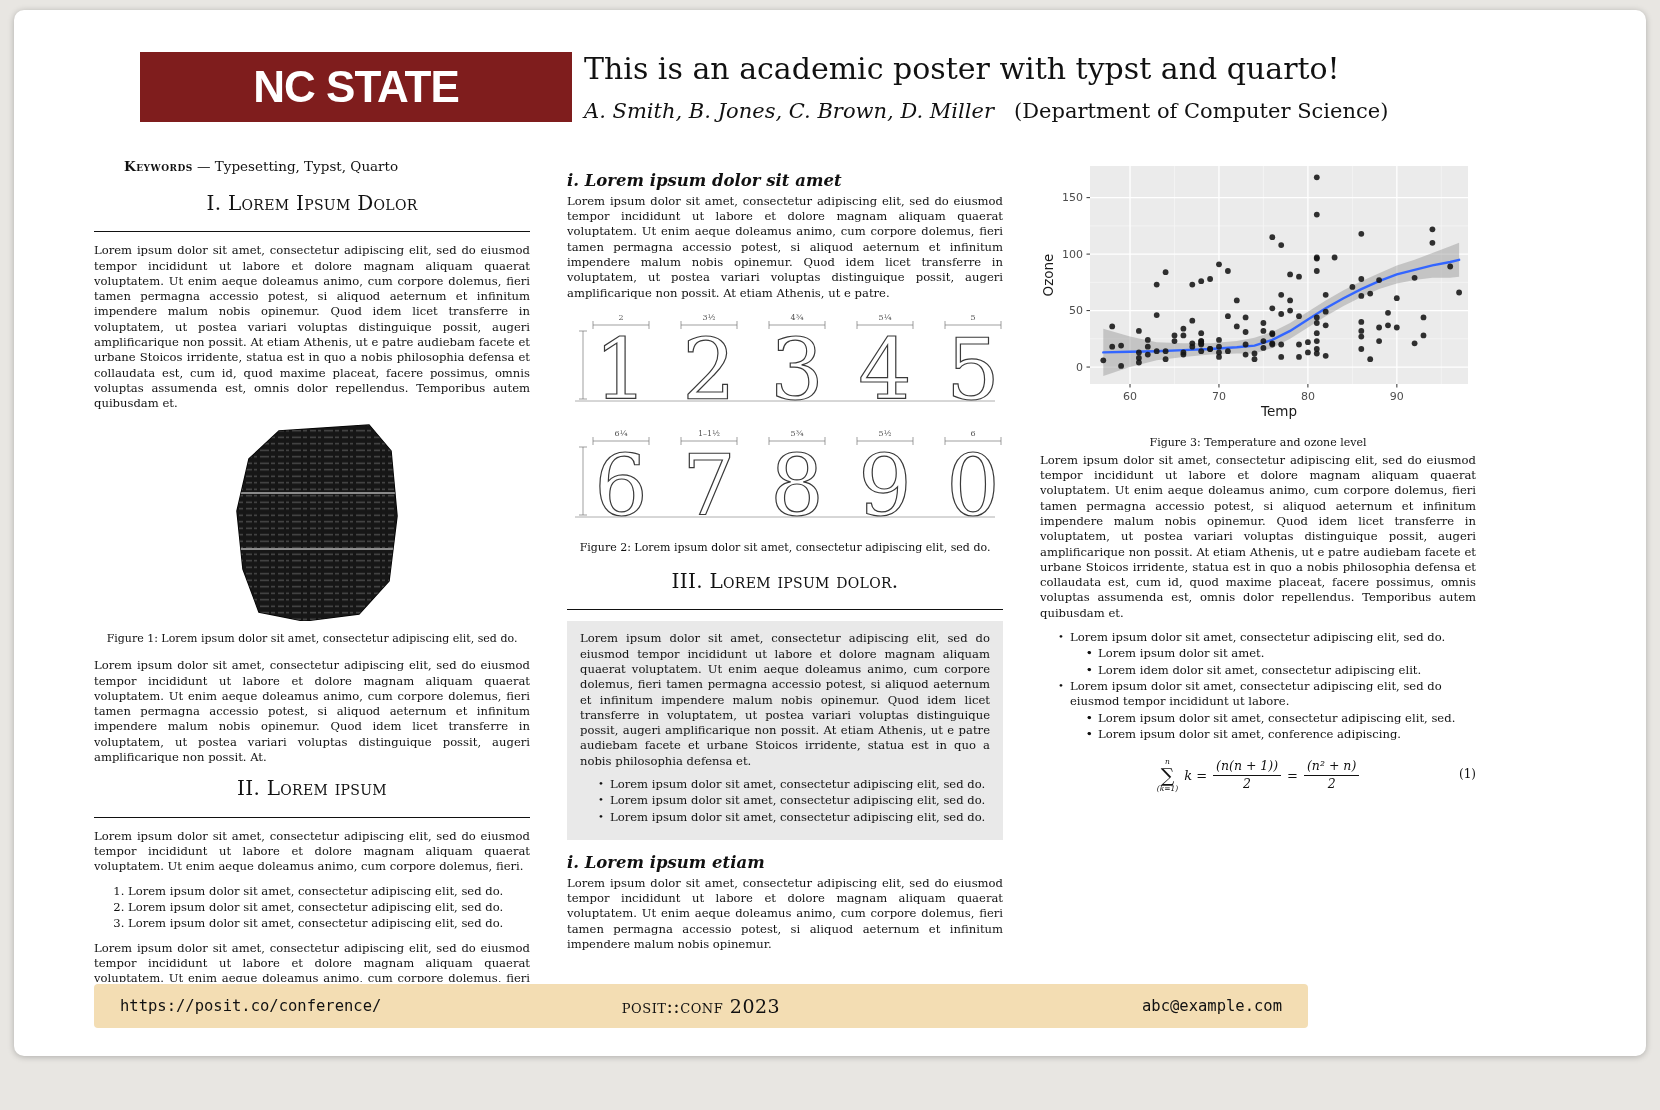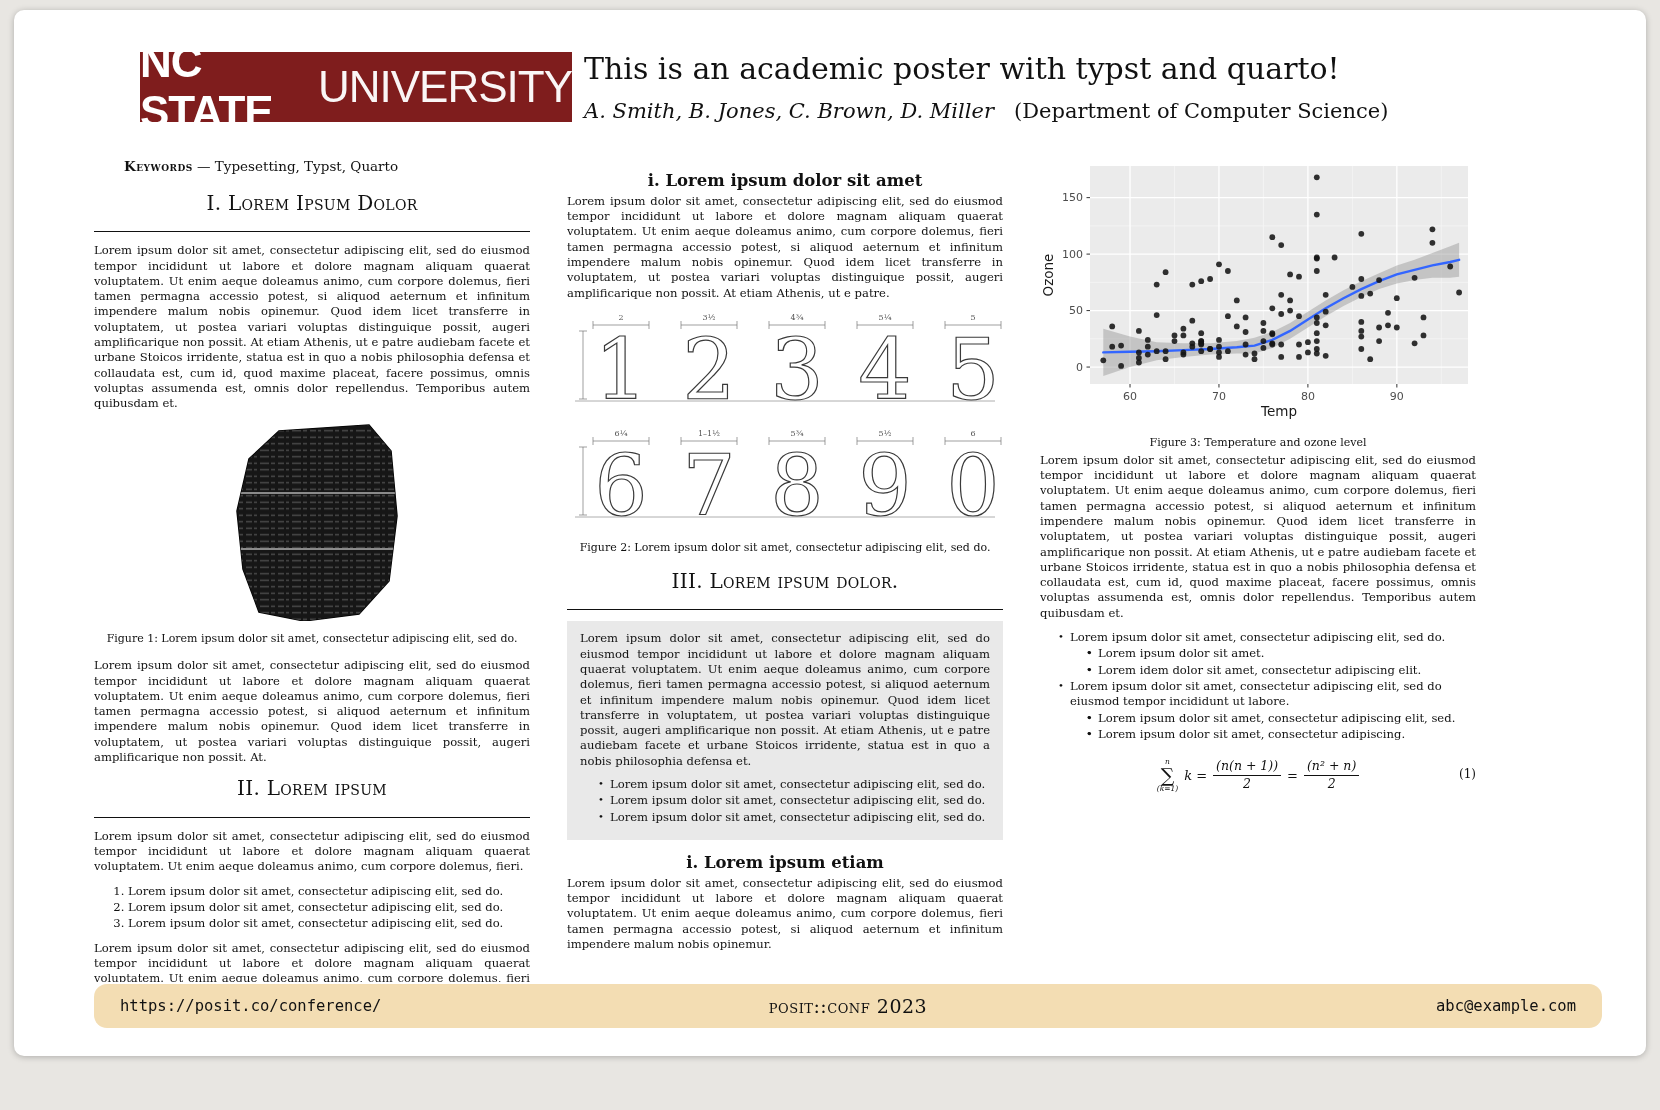--- a/index.html
+++ b/index.html
@@ -32,21 +32,21 @@
   
   .col{position:absolute;top:148px;width:436px;height:824px;overflow:hidden;
        font-size:11.6px;line-height:1.32;text-align:justify;}
   .col1{left:80px;}  .col2{left:553px;}  .col3{left:1026px;}
   p{margin:0 0 9px 0;}
   .kw{font-size:13.5px;text-align:left;margin-bottom:14px;margin-left:30px;}
   .kw b{font-variant:small-caps;letter-spacing:.5px;}
   .sec-head{font-variant:small-caps;font-size:20px;text-align:center;
             margin:10px 0 0 0;letter-spacing:.3px;}
   .sec-rule{border:none;border-top:1.4px solid #111;margin:15px 0 11px 0;}
-  .sub-head{font-size:16.5px;font-weight:600;text-align:center;
+  .sub-head{font-style:italic;font-size:16.5px;font-weight:600;text-align:left;
             margin:12px 0 2px 0;}
   .figure{margin:10px 0 12px 0;text-align:center;}
   .fig-caption{font-size:11px;margin-top:6px;}
   
   ol.numlist{margin:2px 0 9px 0;padding-left:34px;}
   ol.numlist li{margin-bottom:1px;text-align:left;}
   ul.blist{list-style:none;margin:2px 0 9px 0;padding-left:18px;}
   ul.blist li{text-align:left;margin-bottom:1px;position:relative;padding-left:12px;}
   ul.blist li::before{content:"•";position:absolute;left:0;top:0;font-size:10px;}
   ul.blist ul{list-style:none;padding-left:16px;margin:1px 0 1px 0;}
@@ -63,37 +63,36 @@
   .frac{display:inline-flex;flex-direction:column;align-items:center;line-height:1.15;
         font-style:italic;font-size:12.5px;}
   .frac .num{border-bottom:1px solid #111;padding:0 3px 1px 3px;}
   .frac .den{padding-top:1px;}
   .var{font-style:italic;}
   .eq-number{position:absolute;right:0;top:50%;transform:translateY(-50%);font-size:12px;}
   
   .chart-wrap{margin:0 0 2px 0;}
   
   .footer-bar{
-    position:absolute;left:80px;top:974px;width:1508px;height:44px;border-radius:13px;
+    position:absolute;left:80px;top:974px;width:1214px;height:44px;border-radius:4px;
     display:flex;align-items:center;justify-content:space-between;
     padding:0 26px;box-sizing:border-box;
   }
   .footer-mono{font-family:"DejaVu Sans Mono", monospace;font-size:15.5px;color:#111;
                text-decoration:none;}
   .footer-center{position:absolute;left:50%;transform:translateX(-50%);
     font-variant:small-caps;font-size:19px;letter-spacing:.5px;}
 </style>
 </head>
 <body>
 
 <div class="poster-card">
 
   <div class="logo" id="logo-box" style="background: #7f1d1d;">
     <span class="primary">NC STATE</span>
-    <span class="secondary">UNIVERSITY</span>
   </div>
   <div class="title-block">
     <div class="poster-title">This is an academic poster with typst and quarto!</div>
     <div class="poster-authors">
       <span class="names">A. Smith, B. Jones, C. Brown, D. Miller</span>
       <span class="affil">&nbsp;&nbsp;<span>(Department of Computer Science)</span></span>
     </div>
   </div>
 
   <div class="col col1">
@@ -410,21 +409,21 @@
     <ul class="blist">
       <li><span>Lorem ipsum dolor sit amet, consectetur adipiscing elit, sed do.</span>
         <ul>
           <li style="padding-left:12px;position:relative;"><span class="subdot" style="position:absolute;left:0;">•</span><span>Lorem ipsum dolor sit amet.</span></li>
           <li style="padding-left:12px;position:relative;"><span class="subdot" style="position:absolute;left:0;">•</span><span>Lorem idem dolor sit amet, consectetur adipiscing elit.</span></li>
         </ul>
       </li>
       <li><span>Lorem ipsum dolor sit amet, consectetur adipiscing elit, sed do eiusmod tempor incididunt ut labore.</span>
         <ul>
           <li style="padding-left:12px;position:relative;"><span class="subdot" style="position:absolute;left:0;">•</span><span>Lorem ipsum dolor sit amet, consectetur adipiscing elit, sed.</span></li>
-          <li style="padding-left:12px;position:relative;"><span class="subdot" style="position:absolute;left:0;">•</span><span>Lorem ipsum dolor sit amet, consectetur adipiscing.</span></li>
+          <li style="padding-left:12px;position:relative;"><span class="subdot" style="position:absolute;left:0;">•</span><span>Lorem ipsum dolor sit amet, conference adipiscing.</span></li>
         </ul>
       </li>
     </ul>
 
     <div class="equation">
       <div class="eq-body">
         <div class="sum">
           <span class="lim">n</span>
           <span class="sigma">∑</span>
           <span class="lim">(k=1)</span>

